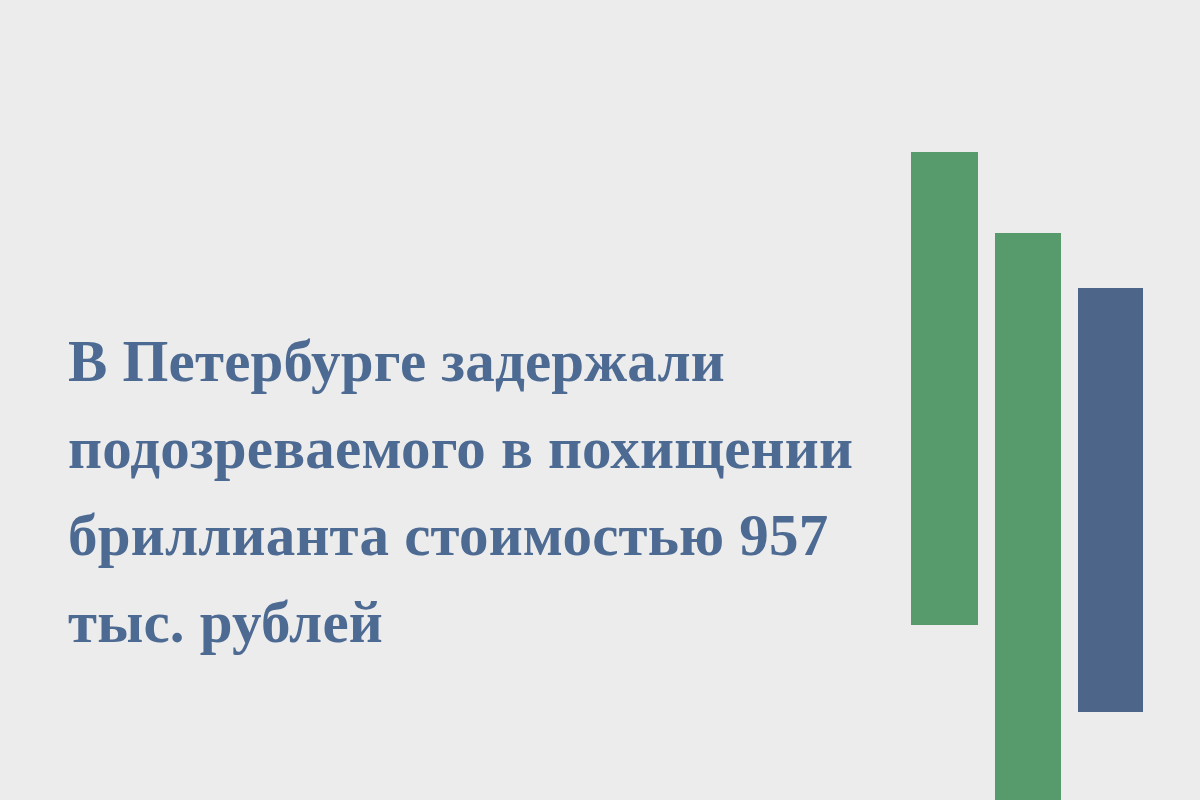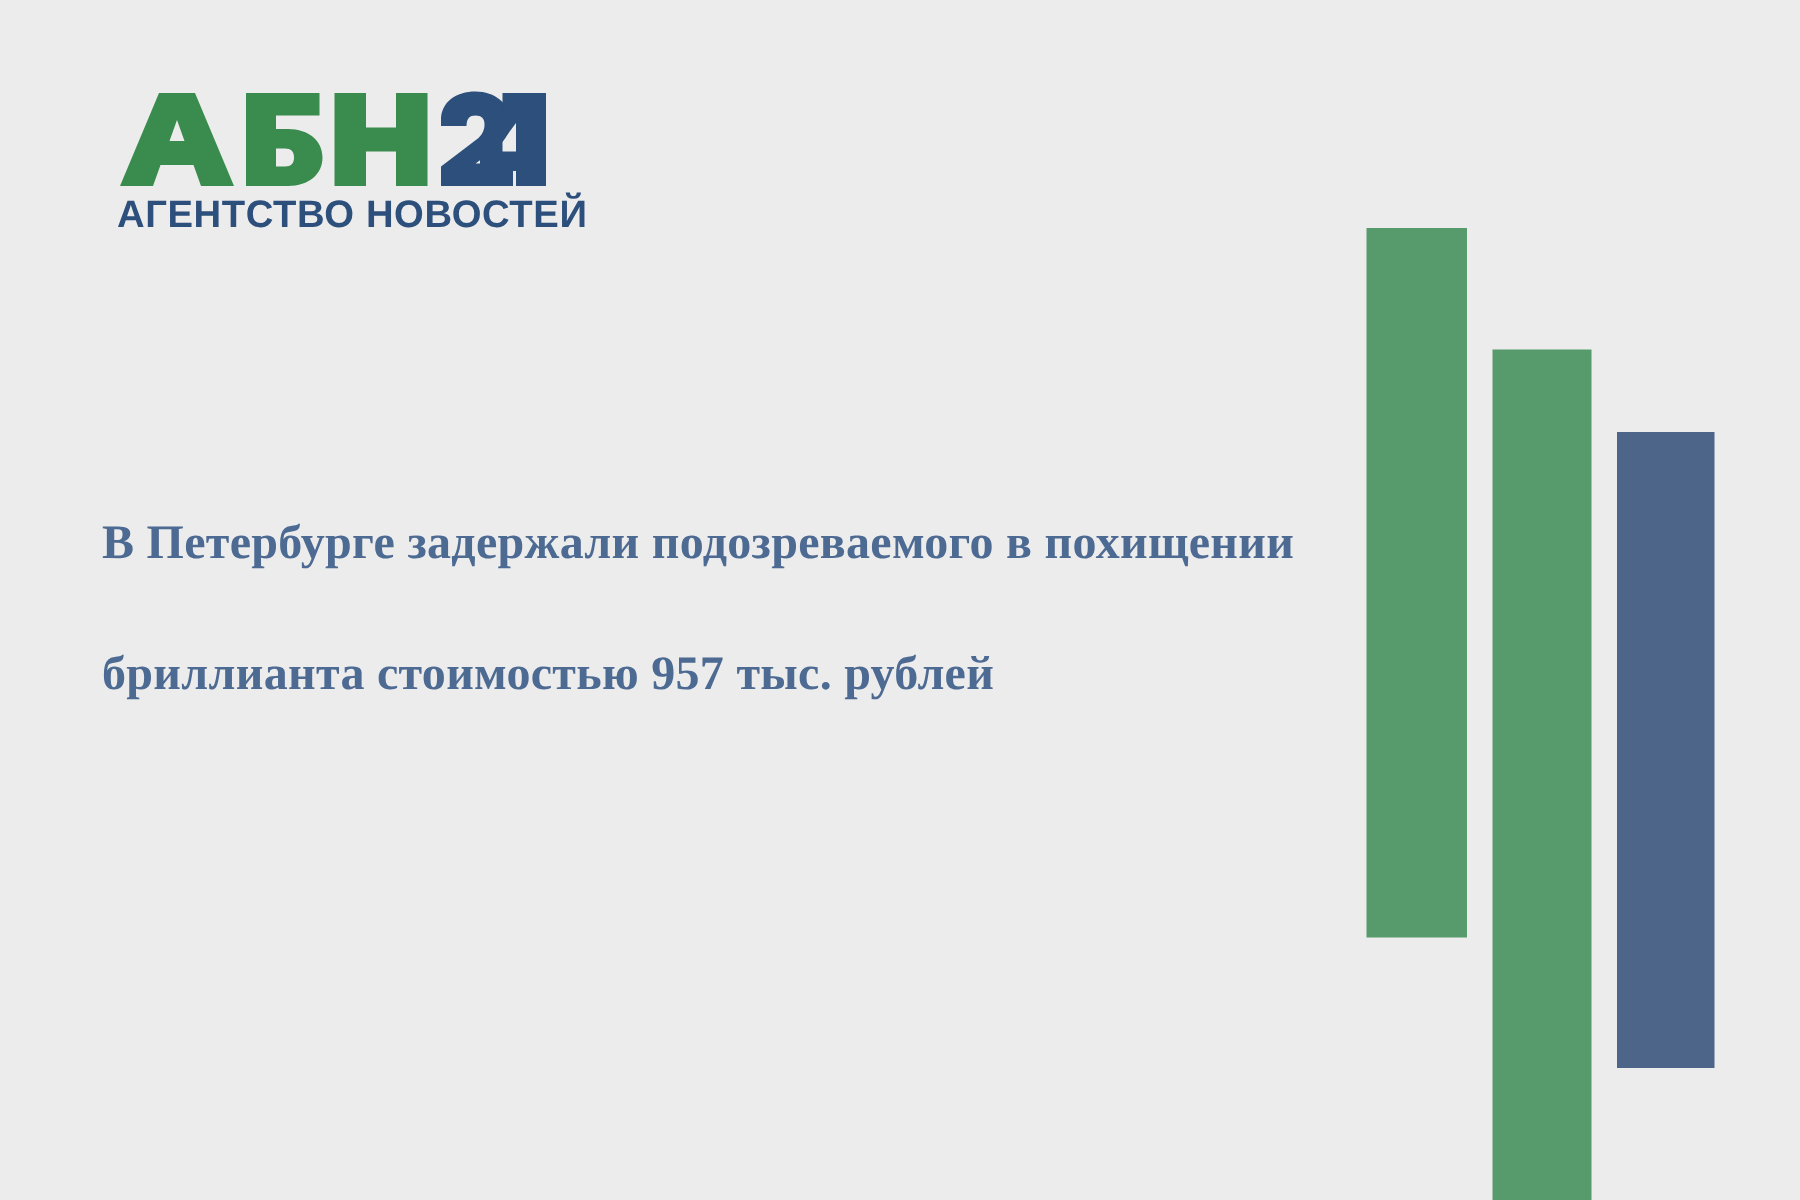--- a/index.html
+++ b/index.html
@@ -65,53 +65,33 @@
 
   
   .headline {
     position: absolute;
     left: 68px;
     top: 318px;
     width: 800px;
     margin: 0;
     font-family: "Liberation Serif", "DejaVu Serif", serif;
     font-weight: 700;
-    font-size: 32px;
+    font-size: 59px;
     line-height: 87px;
     color: #4D6A93;
     letter-spacing: 0.2px;
   }
 </style>
 </head>
 <body>
 
 <div class="card">
 
   <div class="bars">
     <div class="bar bar-1"></div>
     <div class="bar bar-2"></div>
     <div class="bar bar-3"></div>
   </div>
 
-  <div class="logo">
-    <span class="logo-mark">
-      <svg width="290" height="66" viewBox="0 0 290 66" xmlns="http://www.w3.org/2000/svg" aria-hidden="true">
-
-        <path d="M28 2 H52 L78 64 H56 L51 50 H29 L24 64 H2 Z M35 34 H45 L40 20 Z" fill="#3A8C4E"></path>
-
-        <path d="M86 2 H135 V17 H106 V26 H114 C128 26 137 34 137 45 C137 56 128 64 114 64 H86 Z
-                 M106 39 V51 H112 C116 51 118 49 118 45 C118 41 116 39 112 39 Z" fill="#3A8C4E"></path>
-
-        <path d="M145 2 H166 V25 H186 V2 H207 V64 H186 V41 H166 V64 H145 Z" fill="#3A8C4E"></path>
-
-        <path d="M216 20 C216 8 226 1 239 1 C252 1 262 9 262 21 C262 29 258 35 250 41 L239 49 H263 V64 H216 V51 L241 32 C244 29 245 26 245 23 C245 19 243 17 239 17 C235 17 233 19 233 24 H216 Z" fill="#2D4F7C"></path>
-
-        <path d="M295 2 L266 43 V55 H281 V64 H288 V55 V43 H281 V2 Z
-                 M278 43 V24 L265 43 Z" fill="#2D4F7C" transform="translate(-24,0)"></path>
-        <path d="M264 2 H286 V64 H266 V54 H242 V41 Z M266 41 V22 L252 41 Z" fill="#2D4F7C"></path>
-      </svg>
-    </span>
-    <span class="logo-sub">АГЕНТСТВО НОВОСТЕЙ</span>
-  </div>
 
   <h1 class="headline">В Петербурге задержали подозреваемого в похищении бриллианта стоимостью 957 тыс. рублей</h1>
 
 </div>
 
 </body></html>

